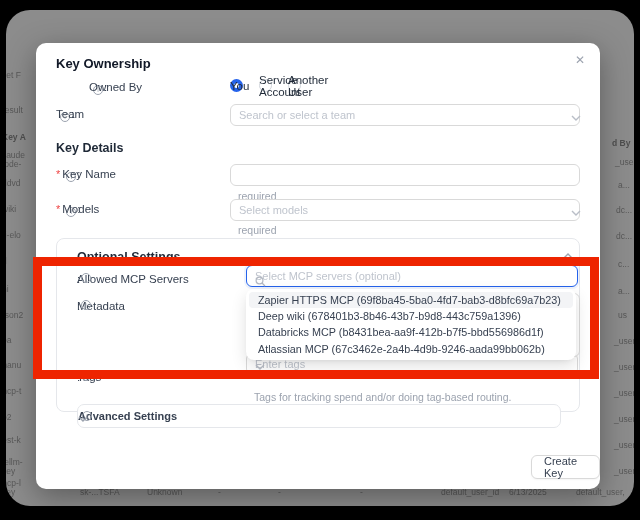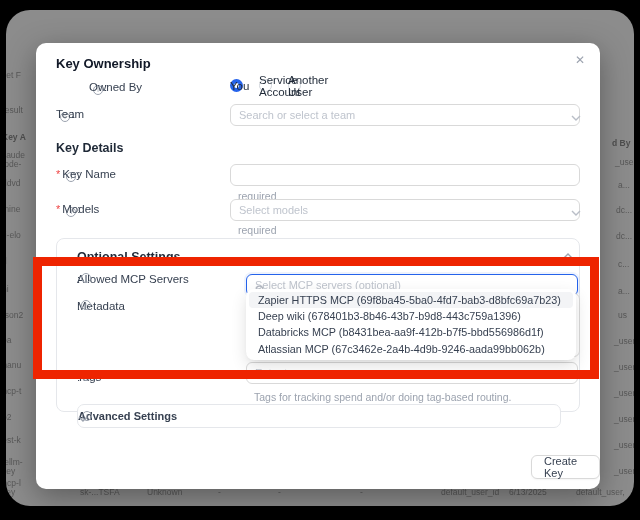--- a/index.html
+++ b/index.html
@@ -29,21 +29,21 @@
   .heading { font-size:12.5px; font-weight:600; color:#1f2937; }
   
   .radios { left:194px; top:36px; display:flex; gap:16px; align-items:center; }
   .radio { position:static; display:flex; align-items:center; gap:5px; font-size:11.5px; color:#1f2937; }
   .rdot { position:static; width:13px; height:13px; border-radius:50%; background:#fff; border:1px solid #d1d5db; }
   .rdot.on { border:4px solid #2563eb; }
   
   .optbox { left:20px; top:195px; width:524px; height:174px; border:1px solid #e5e7eb; border-radius:8px; background:#fff; }
   .optbox * { position:absolute; }
   .optbox .ctl2 { left:189px; width:332px; height:22px; border:1px solid #d9d9d9; border-radius:6px;
-                  background:#fff; display:flex; align-items:center; padding:0 8px;margin-top:9px; }
+                  background:#fff; display:flex; align-items:center; padding:0 8px; }
   .mcp-select { border:1.5px solid #2563eb !important; box-shadow:0 0 0 2px rgba(37,99,235,.08); }
   .dd { left:189px; top:50px; width:330px; height:71px; background:#fff; border-radius:8px;
         box-shadow:0 3px 6px -4px rgba(0,0,0,.12), 0 6px 16px rgba(0,0,0,.12); padding:3px; z-index:3; }
   .dd-item { position:static; display:flex; align-items:center; height:16.2px; border-radius:4px;
              padding:0 9px; font-size:10.8px; color:#374151; white-space:nowrap; overflow:hidden; }
   .dd-item.sel { background:#f3f4f6; }
   .meta-ta { left:189px; top:54px; width:334px; height:64px; border:1px solid #d9d9d9; border-radius:6px; background:#fff; z-index:1; }
   .advbox { left:20px; top:165px; width:484px; height:24px; border:1px solid #e5e7eb; border-radius:7px;
             background:#fff; display:flex; align-items:center; padding:0 0; }
   .advbox .lbl2 { position:static; font-size:11px; font-weight:600; color:#374151; }
@@ -60,21 +60,21 @@
 <body>
 
 <div class="window">
   <div id="backdrop-frags">
       <span class="frag" style="left: -4px; top: 60px;">set F</span>
       <span class="frag" style="left: -4px; top: 95px;">result</span>
       <span class="frag b" style="left: -4px; top: 122px;">Key A</span>
       <span class="frag" style="left: -6px; top: 140px;">claude</span>
       <span class="frag" style="left: -6px; top: 149px;">code-</span>
       <span class="frag" style="left: -4px; top: 168px;">ddvd</span>
-      <span class="frag" style="left: -4px; top: 194px;">mine</span>
+      <span class="frag" style="left: -4px; top: 194px;">wiki</span>
       <span class="frag" style="left: -6px; top: 220px;">ni-elo</span>
       <span class="frag" style="left: -4px; top: 246px;">d</span>
       <span class="frag" style="left: -4px; top: 274px;">ni</span>
       <span class="frag" style="left: -6px; top: 300px;">ason2</span>
       <span class="frag" style="left: -4px; top: 325px;">oa</span>
       <span class="frag" style="left: -6px; top: 350px;">manu</span>
       <span class="frag" style="left: -6px; top: 376px;">mcp-t</span>
       <span class="frag" style="left: -4px; top: 402px;">o2</span>
       <span class="frag" style="left: -6px; top: 425px;">test-k</span>
       <span class="frag" style="left: -6px; top: 447px;">itellm-</span>

